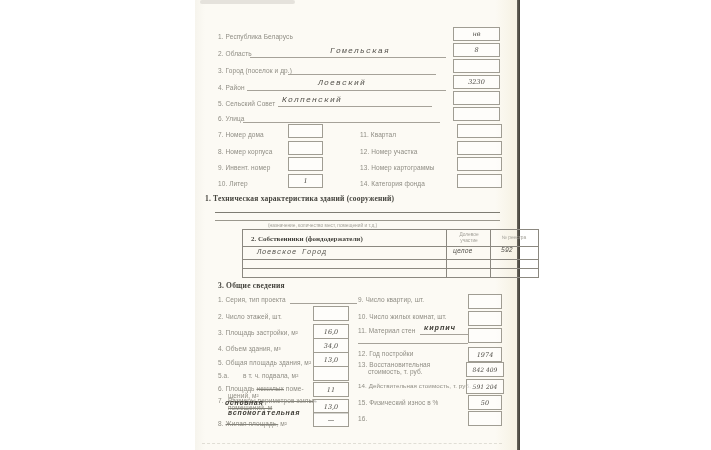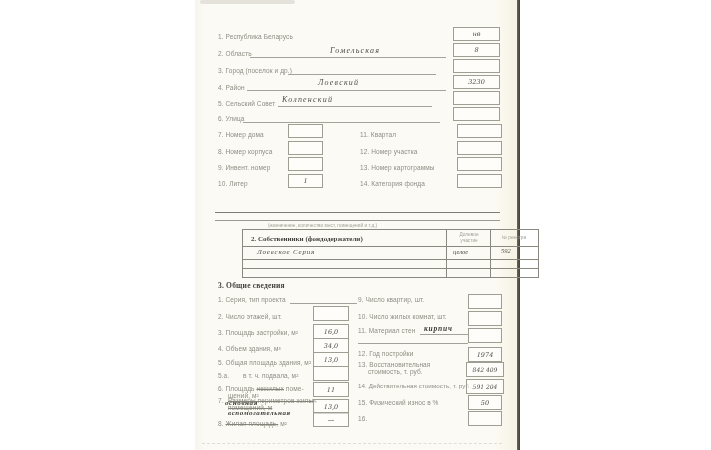--- a/index.html
+++ b/index.html
@@ -9,21 +9,21 @@
           background:linear-gradient(to right,#f6f4ed 0px,#fcfaf4 10px,#fcfaf4 300px,#f7f3e6 318px); }
   .edge { position:absolute; left:517px; top:0; width:3px; height:450px;
           background:linear-gradient(to right,#6b675e,#413f38); }
   .smudge { position:absolute; left:200px; top:0; width:95px; height:4px;
             background:#d8d6d0; opacity:.65; border-radius:2px; }
   .botline { position:absolute; left:202px; top:443px; width:300px; border-top:1px dashed #cfccc2; opacity:.6; }
 
   .lbl { position:absolute; font-size:6.5px; color:#8f8d84; letter-spacing:.1px; white-space:nowrap; }
   .sec { position:absolute; font-family:"Liberation Serif", serif; font-weight:bold; font-size:7.5px;
          color:#44433d; letter-spacing:.2px; white-space:nowrap; }
-  .hw  { font-family:Liberation Serif, serif; font-style:italic; color:#504e48; white-space:nowrap; }
+  .hw  { font-family:Liberation Mono, monospace; font-style:italic; color:#504e48; white-space:nowrap; }
   .hwp { position:absolute; }
   .entry { font-size:8px; letter-spacing:1.2px; word-spacing:3px; }
   .ul  { position:absolute; height:1px; background:#a6a299; }
   .bx  { position:absolute; border:1px solid #a09d93; background:rgba(255,255,255,.55);
          display:flex; align-items:center; justify-content:center; }
   .bxv { font-family:"DejaVu Serif", serif; font-style:italic; color:#4f4d47; font-size:6.5px; white-space:nowrap; }
   .small { position:absolute; font-size:6px; transform:scale(.8); transform-origin:left top;
            color:#a3a199; white-space:nowrap; }
   .struck { text-decoration:line-through; text-decoration-color:#85837a; }
   .tbl { position:absolute; left:205px; top:229px; width:295px; height:47px; border:1px solid #8b8880;margin-left:37px; }
@@ -110,35 +110,36 @@
 
   <span class="lbl" style="left:218px;top:180px">10. Литер</span>
   <div class="bx" style="left:288px;top:174px;width:33px;height:12px">
       <span class="bxv">1</span>
     </div>
   <span class="lbl" style="left:360px;top:180px">14. Категория фонда</span>
   <div class="bx" style="left:457px;top:174px;width:43px;height:12px">
       <span class="bxv"></span>
     </div>
 
+  <span class="sec" style="left:205px;top:194px">1. Техническая характеристика зданий (сооружений)</span>
   <div class="ul" style="left:215px;top:212px;width:285px;background:#7e7c73"></div>
   <div class="ul" style="left:215px;top:220px;width:285px;background:#9b988e"></div>
   <span class="small" style="left:268px;top:223px">(назначение, количество мест, помещений и т.д.)</span>
 
   <div class="tbl">
     <div class="vline" style="left:203px"></div>
     <div class="vline" style="left:247px"></div>
     <div class="hline" style="top:16px"></div>
     <div class="hline" style="top:29px"></div>
     <div class="hline" style="top:38px"></div>
     <span class="hdr-main">2. Собственники (фондодержатели)</span>
     <span class="hdr-sm" style="left:206px;top:2px;width:40px">Долевое</span>
     <span class="hdr-sm" style="left:206px;top:8px;width:40px">участие</span>
     <span class="hdr-sm" style="left:250px;top:5px;width:42px">№ реестра</span>
-    <span class="hw" style="position:absolute;left:14px;top:18px;font-size:7px;letter-spacing:.8px">Лоевское Серия</span>
+    <span class="hw" style="position:absolute;left:14px;top:18px;font-size:7px;letter-spacing:.8px">Лоевское Город</span>
     <span class="hw" style="position:absolute;left:210px;top:18px;font-size:6.5px">целое</span>
     <span class="hw" style="position:absolute;left:258px;top:17px;font-size:6.5px">592</span>
   </div>
 
   <span class="sec" style="left:218px;top:281px">3. Общие сведения</span>
 
   <span class="lbl" style="left:218px;top:296px">1. Серия,  тип проекта</span>
   <div class="ul" style="left:290px;top:303px;width:67px"></div>
 
   <span class="lbl" style="left:218px;top:313px">2. Число этажей,  шт.</span>

